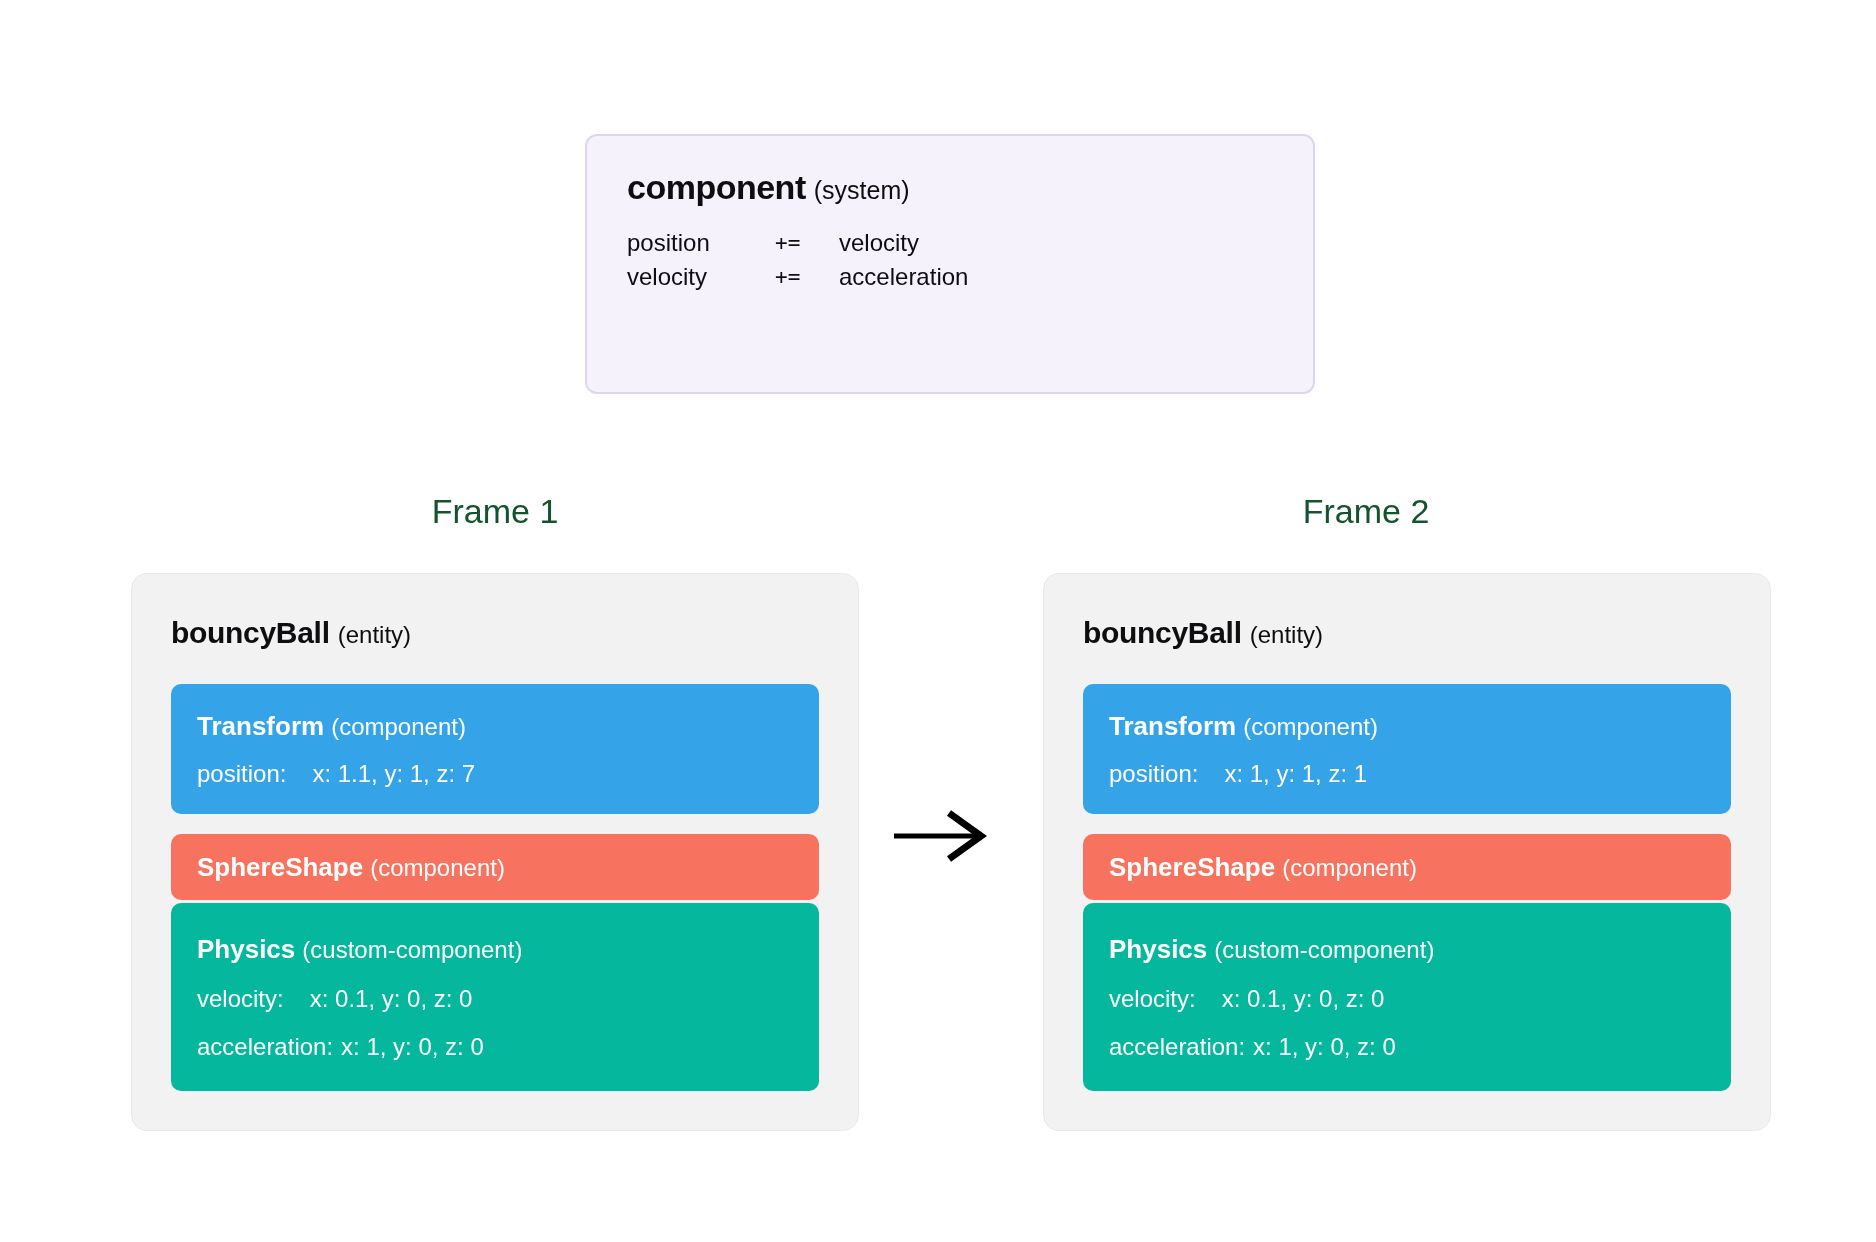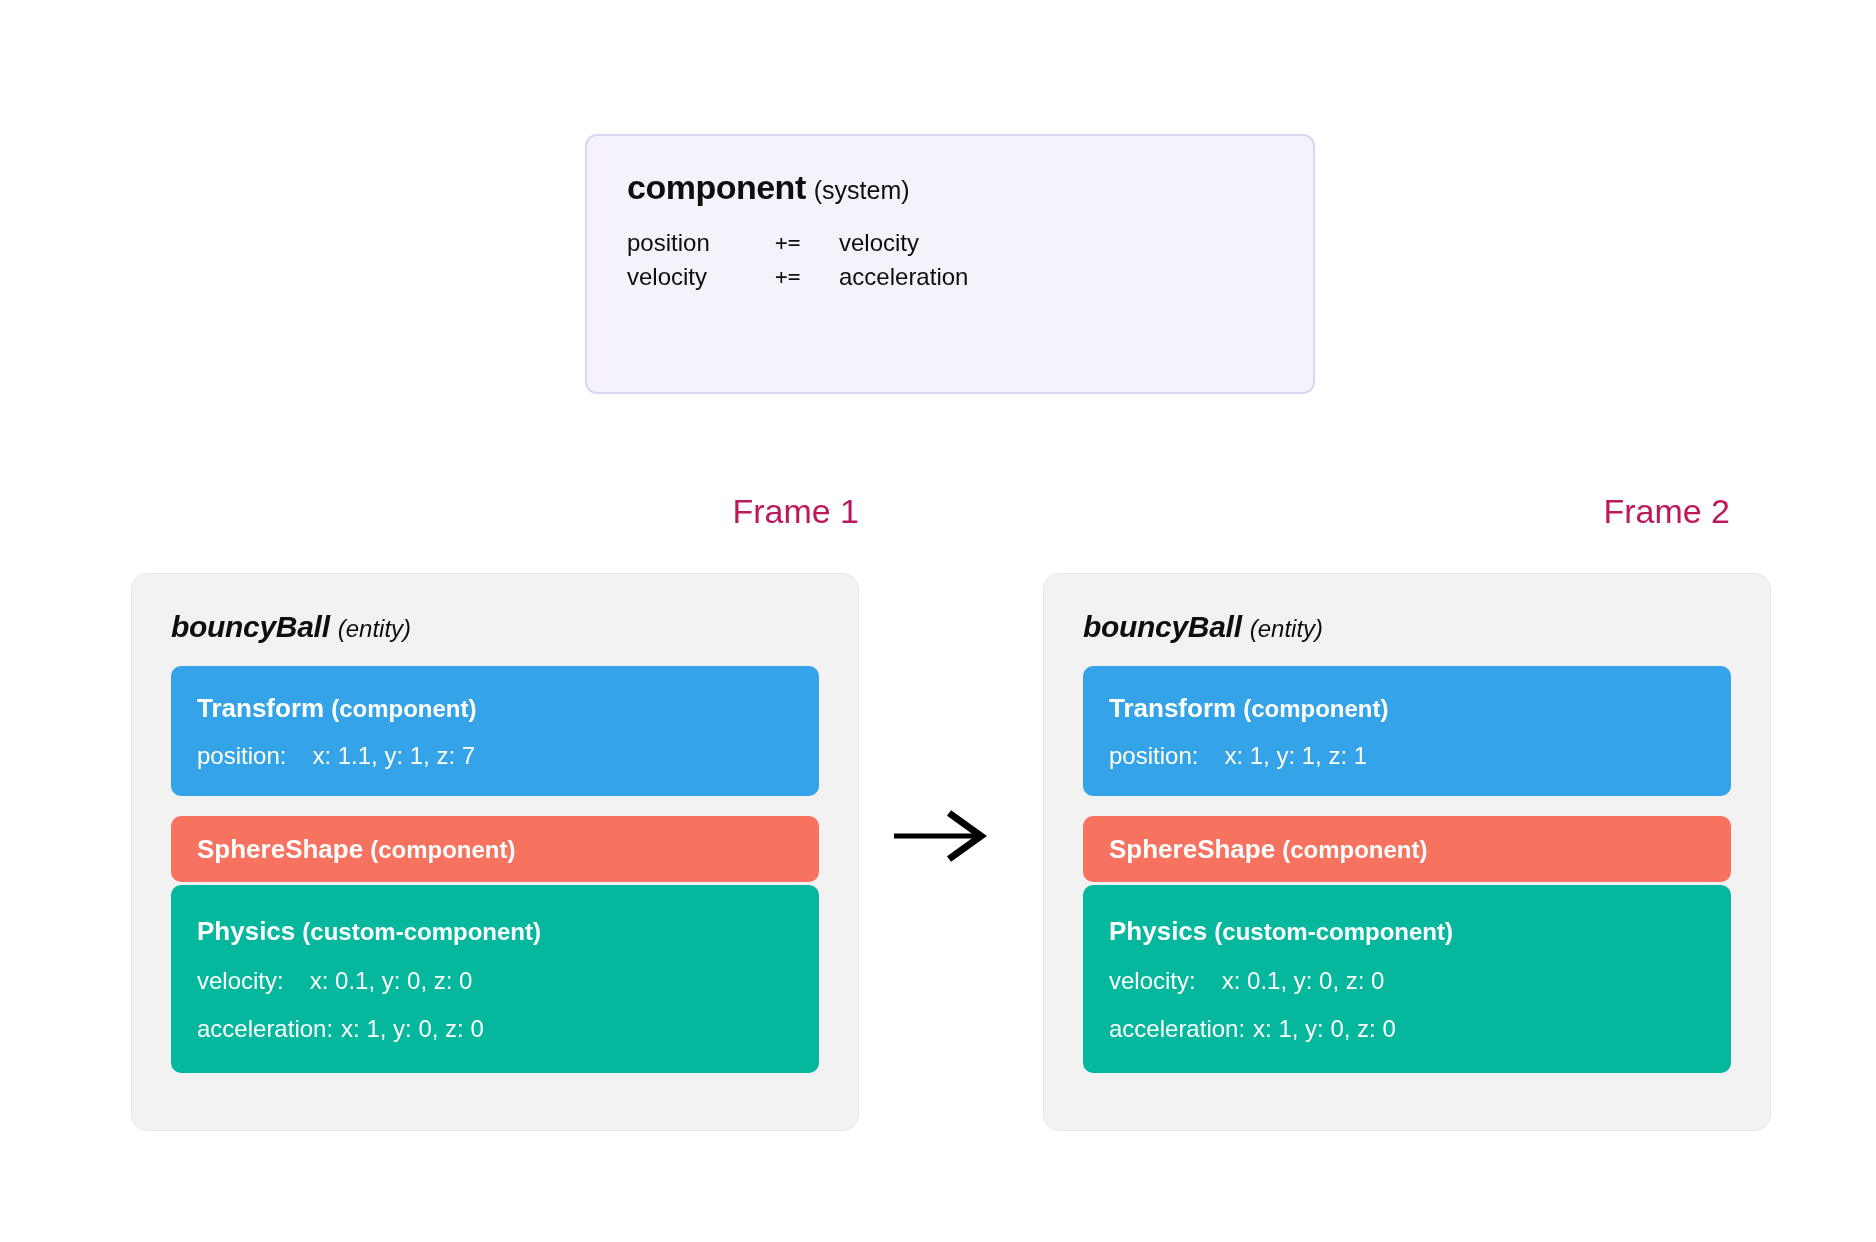--- a/index.html
+++ b/index.html
@@ -25,49 +25,49 @@
   .system-title { font-size: 34px; font-weight: 700; letter-spacing: -0.5px; }
   .system-title .suffix { font-size: 25px; font-weight: 400; letter-spacing: 0; margin-left: 8px; }
   .method-title { margin-top: 54px; font-size: 27px; font-weight: 700; }
   .method-title .suffix { font-size: 24px; font-weight: 400; margin-left: 7px; }
   .code-block { margin-top: 20px; display: grid; grid-template-columns: 148px 64px auto; row-gap: 2px; font-size: 24px; line-height: 32px; }
   .code-op { font-family: "DejaVu Sans Mono", monospace; font-size: 21px; }
 
   
   .frame-label {
     position: absolute; top: 492px; width: 728px;
-    text-align: right; font-size: 34px; color: #be185d;
+    text-align: center; font-size: 34px; color: #14532d;
   }
   .frame-label.f1 { left: 131px; }
   .frame-label.f2 { left: 1002px; }
 
   
   .entity-card {
     position: absolute; top: 573px;
     width: 728px; height: 558px;
     background: #f2f2f3;
     border: 1px solid #e8e8ea;
     border-radius: 16px;
     box-sizing: border-box;
     padding: 34px 39px 0 39px;
   }
   .entity-card.f1 { left: 131px; }
   .entity-card.f2 { left: 1043px; }
-  .entity-header { font-size: 30px; font-weight: 700; line-height: 38px; margin-bottom: 18px; letter-spacing: -0.3px; font-style: italic; }
+  .entity-header { font-size: 30px; font-weight: 700; line-height: 50px; margin-bottom: 24px; letter-spacing: -0.3px; }
   .entity-header .suffix { font-size: 24px; font-weight: 400; letter-spacing: 0; margin-left: 8px; }
 
   .component-card {
     border-radius: 10px;
     color: #ffffff;
     padding: 0 26px;
     box-sizing: border-box;
     display: flex; flex-direction: column; justify-content: center;
   }
   .comp-name { font-size: 26px; font-weight: 700; }
-  .comp-name .suffix { font-size: 24px; font-weight: 700; margin-left: 7px; }
+  .comp-name .suffix { font-size: 24px; font-weight: 400; margin-left: 7px; }
   .comp-row { font-size: 24px; }
   .comp-row .lbl.wide { margin-right: 26px; }
   .comp-row .lbl.narrow { margin-right: 8px; }
 
   .comp-transform { height: 130px; background: #35a3e8; gap: 18px; }
   .comp-sphere    { height: 66px;  background: #f8735f; margin-top: 20px; }
   .comp-physics   { height: 188px; background: #05b89d; margin-top: 3px; gap: 20px; }
 
   
   .transition-arrow { position: absolute; left: 891px; top: 806px; }

